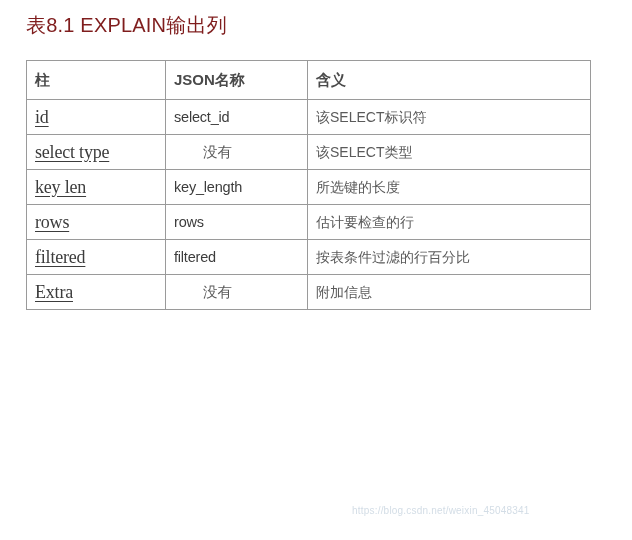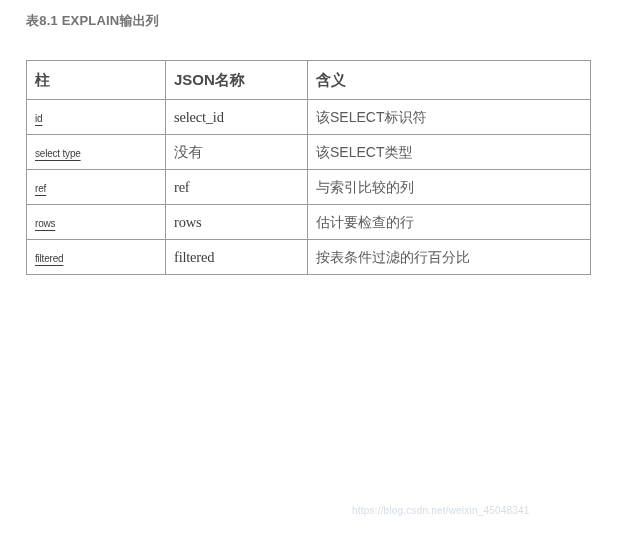--- a/index.html
+++ b/index.html
@@ -11,23 +11,23 @@
     width: 632px;
     height: 540px;
     overflow: hidden;
     font-family: "Liberation Sans", sans-serif;
     position: relative;
   }
   #page-title {
     position: absolute;
     left: 26px;
     top: 12px;
-    font-size: 13px;
-    font-weight: bold;
-    color: #737373;
+    font-size: 20px;
+    font-weight: normal;
+    color: #7f1d1d;
     letter-spacing: 0.2px;
     white-space: nowrap;
   }
   #explain-table {
     position: absolute;
     left: 26px;
     top: 60px;
     width: 564px;
     border-collapse: collapse;
     table-layout: fixed;
@@ -47,42 +47,43 @@
     white-space: nowrap;
   }
   #explain-table thead th {
     height: 38px;
     font-family: "Liberation Sans", sans-serif;
     font-size: 15px;
     font-weight: bold;
     color: #4a4a4a;
   }
   .code-cell {
-    font-family: Liberation Serif, serif;
+    font-family: Liberation Sans, sans-serif;
     font-size: 14.5px;
     color: #3c3c3c;
     letter-spacing: -0.2px;
   }
   .code-link {
-    font-family: Liberation Sans, sans-serif;
-    font-size: 10px;
+    font-family: Liberation Serif, serif;
+    font-size: 18px;
     color: #3c3c3c;
     text-decoration: underline;
     text-underline-offset: 3px;
     letter-spacing: -0.2px;
   }
   .cn-cell {
     font-family: "Liberation Sans", sans-serif;
     font-size: 14px;
     color: #5a5a5a;
   }
   .cn-mono {
     font-family: Liberation Mono, monospace;
     font-size: 14.5px;
     color: #5a5a5a;
+    margin-left: 29px;
   }
   #watermark {
     position: absolute;
     left: 352px;
     top: 505px;
     font-family: "Liberation Sans", sans-serif;
     font-size: 10px;
     color: #d3dde6;
     white-space: nowrap;
     pointer-events: none;
@@ -112,30 +113,35 @@
         <td><span class="code-link">id</span></td>
         <td><span class="code-cell">select_id</span></td>
         <td><span class="cn-cell">该SELECT标识符</span></td>
       </tr>
       <tr>
         <td><span class="code-link">select type</span></td>
         <td><span class="cn-mono">没有</span></td>
         <td><span class="cn-cell">该SELECT类型</span></td>
       </tr>
       <tr>
-        <td><span class="code-link">ref</span></td>
-        <td><span class="code-cell">ref</span></td>
-        <td><span class="cn-cell">与索引比较的列</span></td>
+        <td><span class="code-link">key len</span></td>
+        <td><span class="code-cell">key_length</span></td>
+        <td><span class="cn-cell">所选键的长度</span></td>
       </tr>
       <tr>
         <td><span class="code-link">rows</span></td>
         <td><span class="code-cell">rows</span></td>
         <td><span class="cn-cell">估计要检查的行</span></td>
       </tr>
       <tr>
         <td><span class="code-link">filtered</span></td>
         <td><span class="code-cell">filtered</span></td>
         <td><span class="cn-cell">按表条件过滤的行百分比</span></td>
       </tr>
+      <tr>
+        <td><span class="code-link">Extra</span></td>
+        <td><span class="cn-mono">没有</span></td>
+        <td><span class="cn-cell">附加信息</span></td>
+      </tr>
     </tbody>
 </table>
 
 <div id="watermark">https://blog.csdn.net/weixin_45048341</div>
 
 </body></html>

